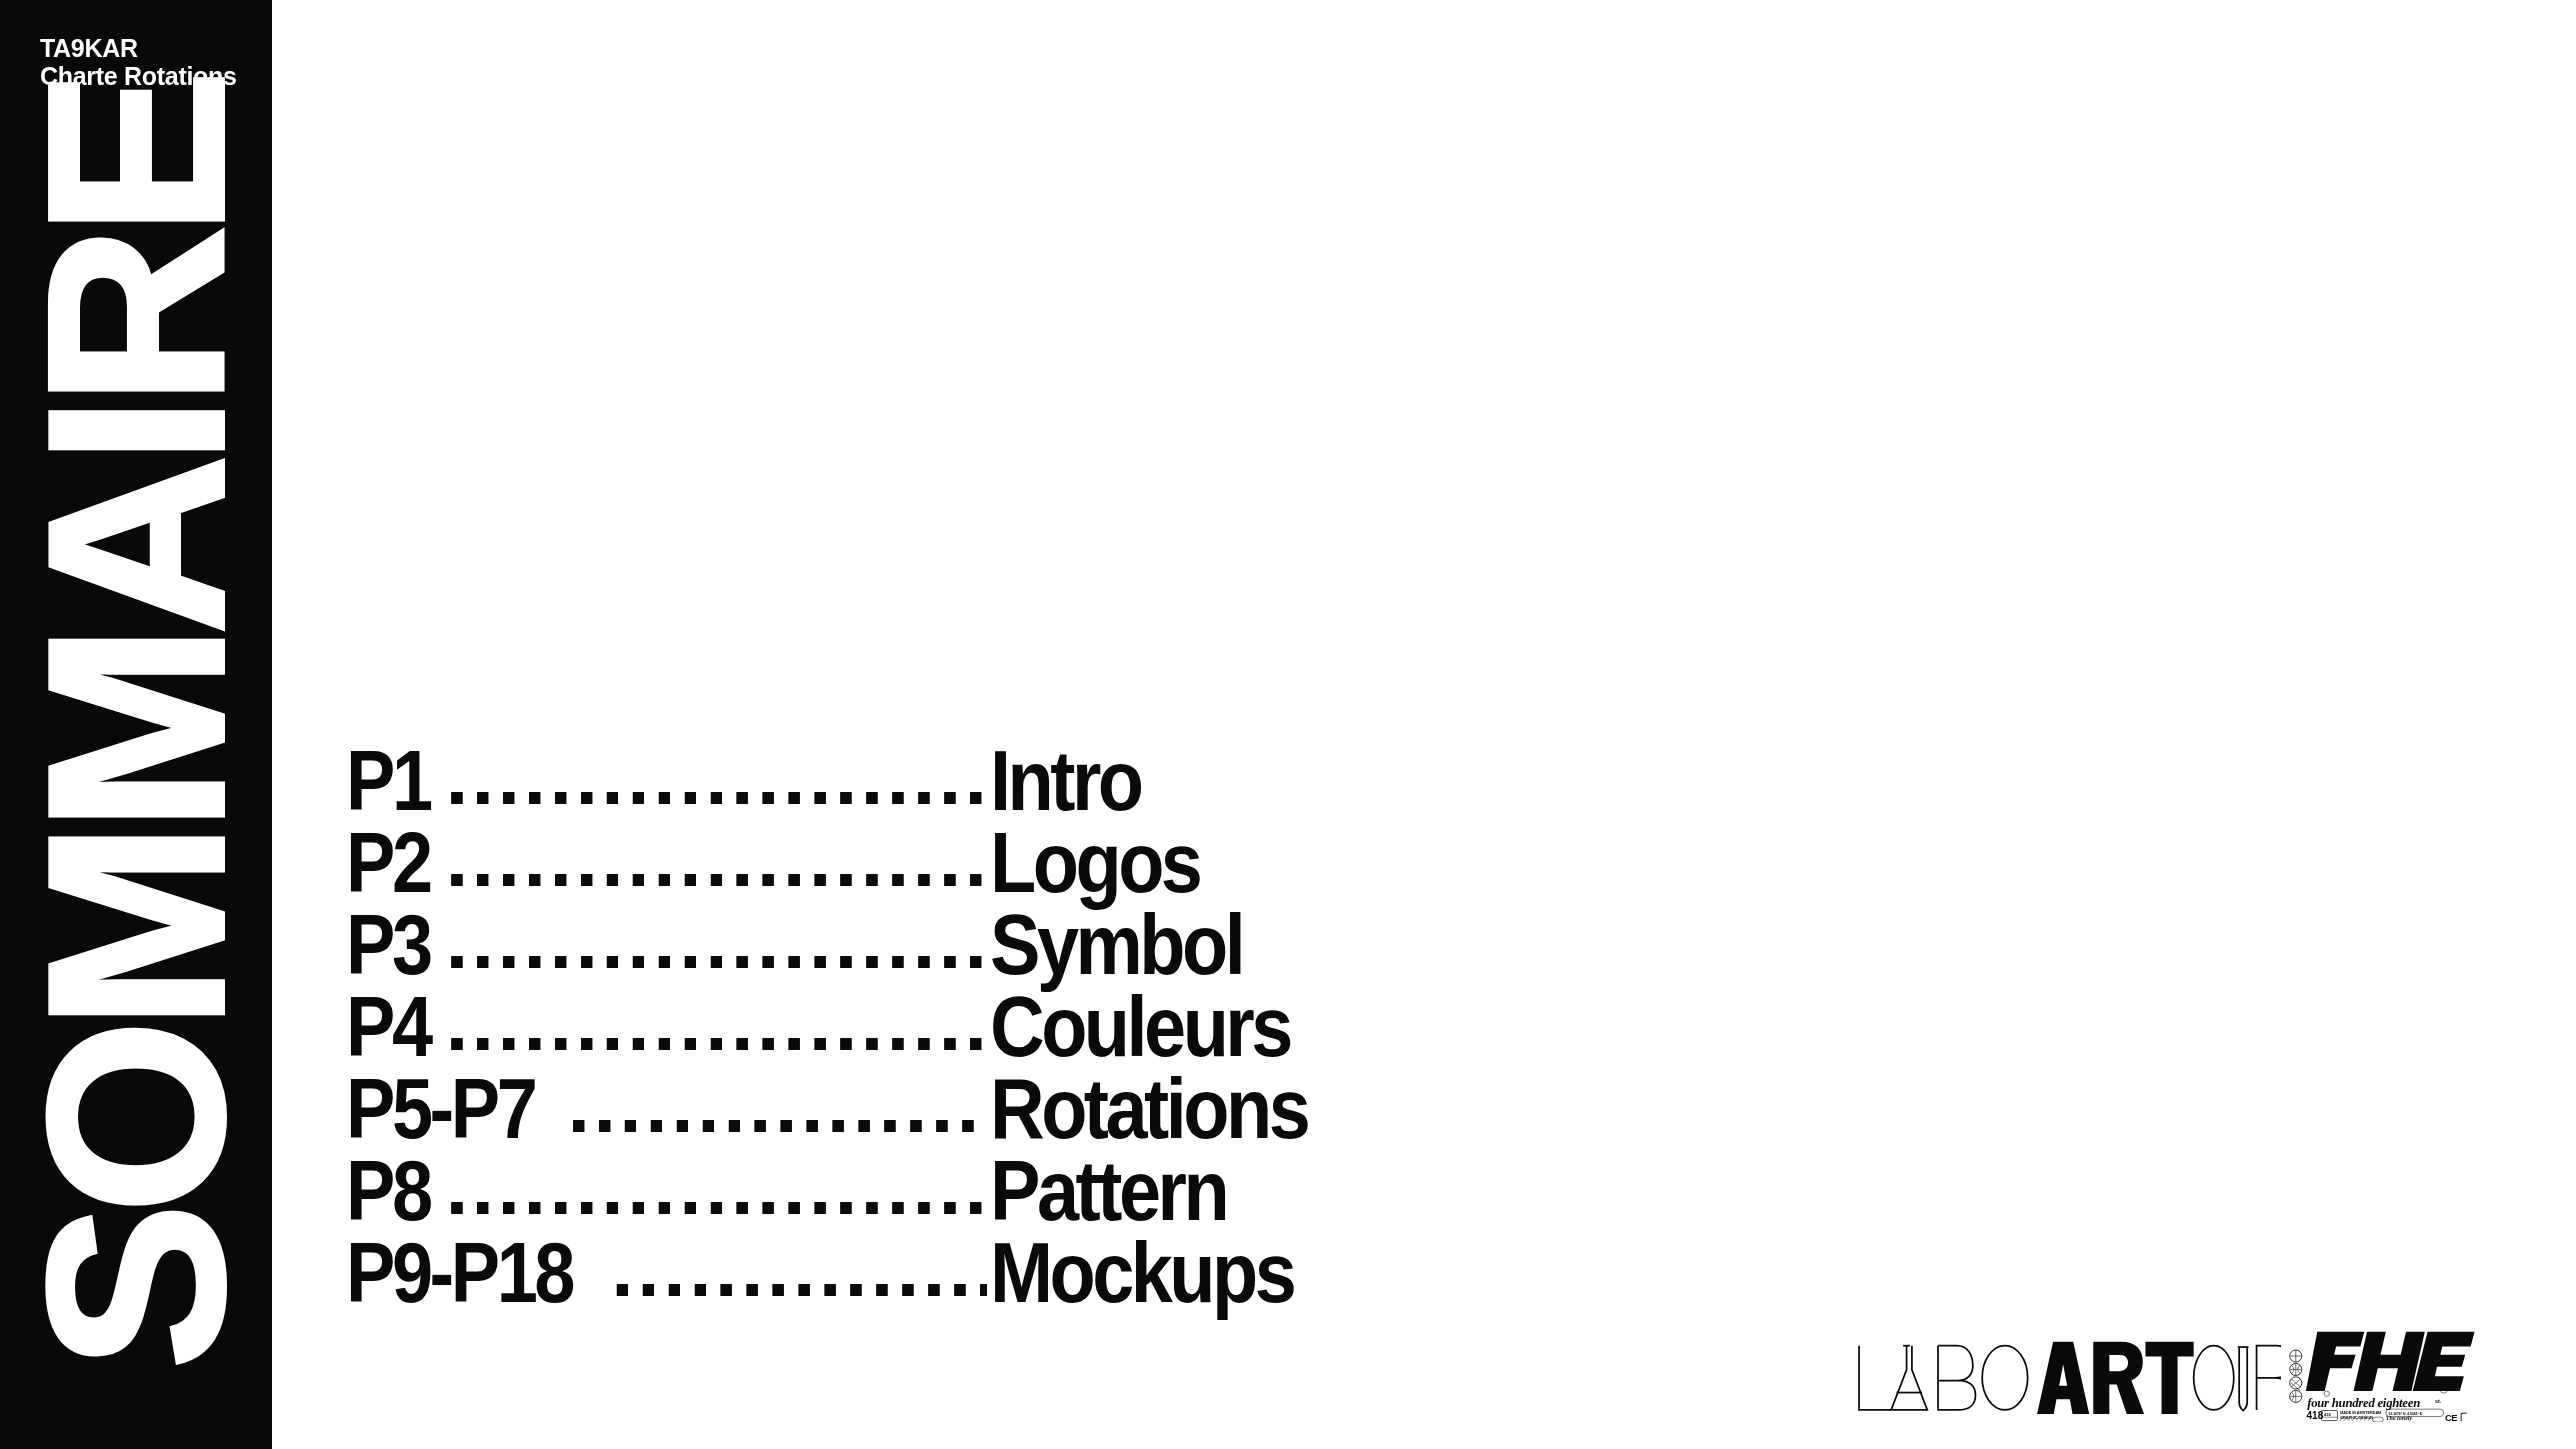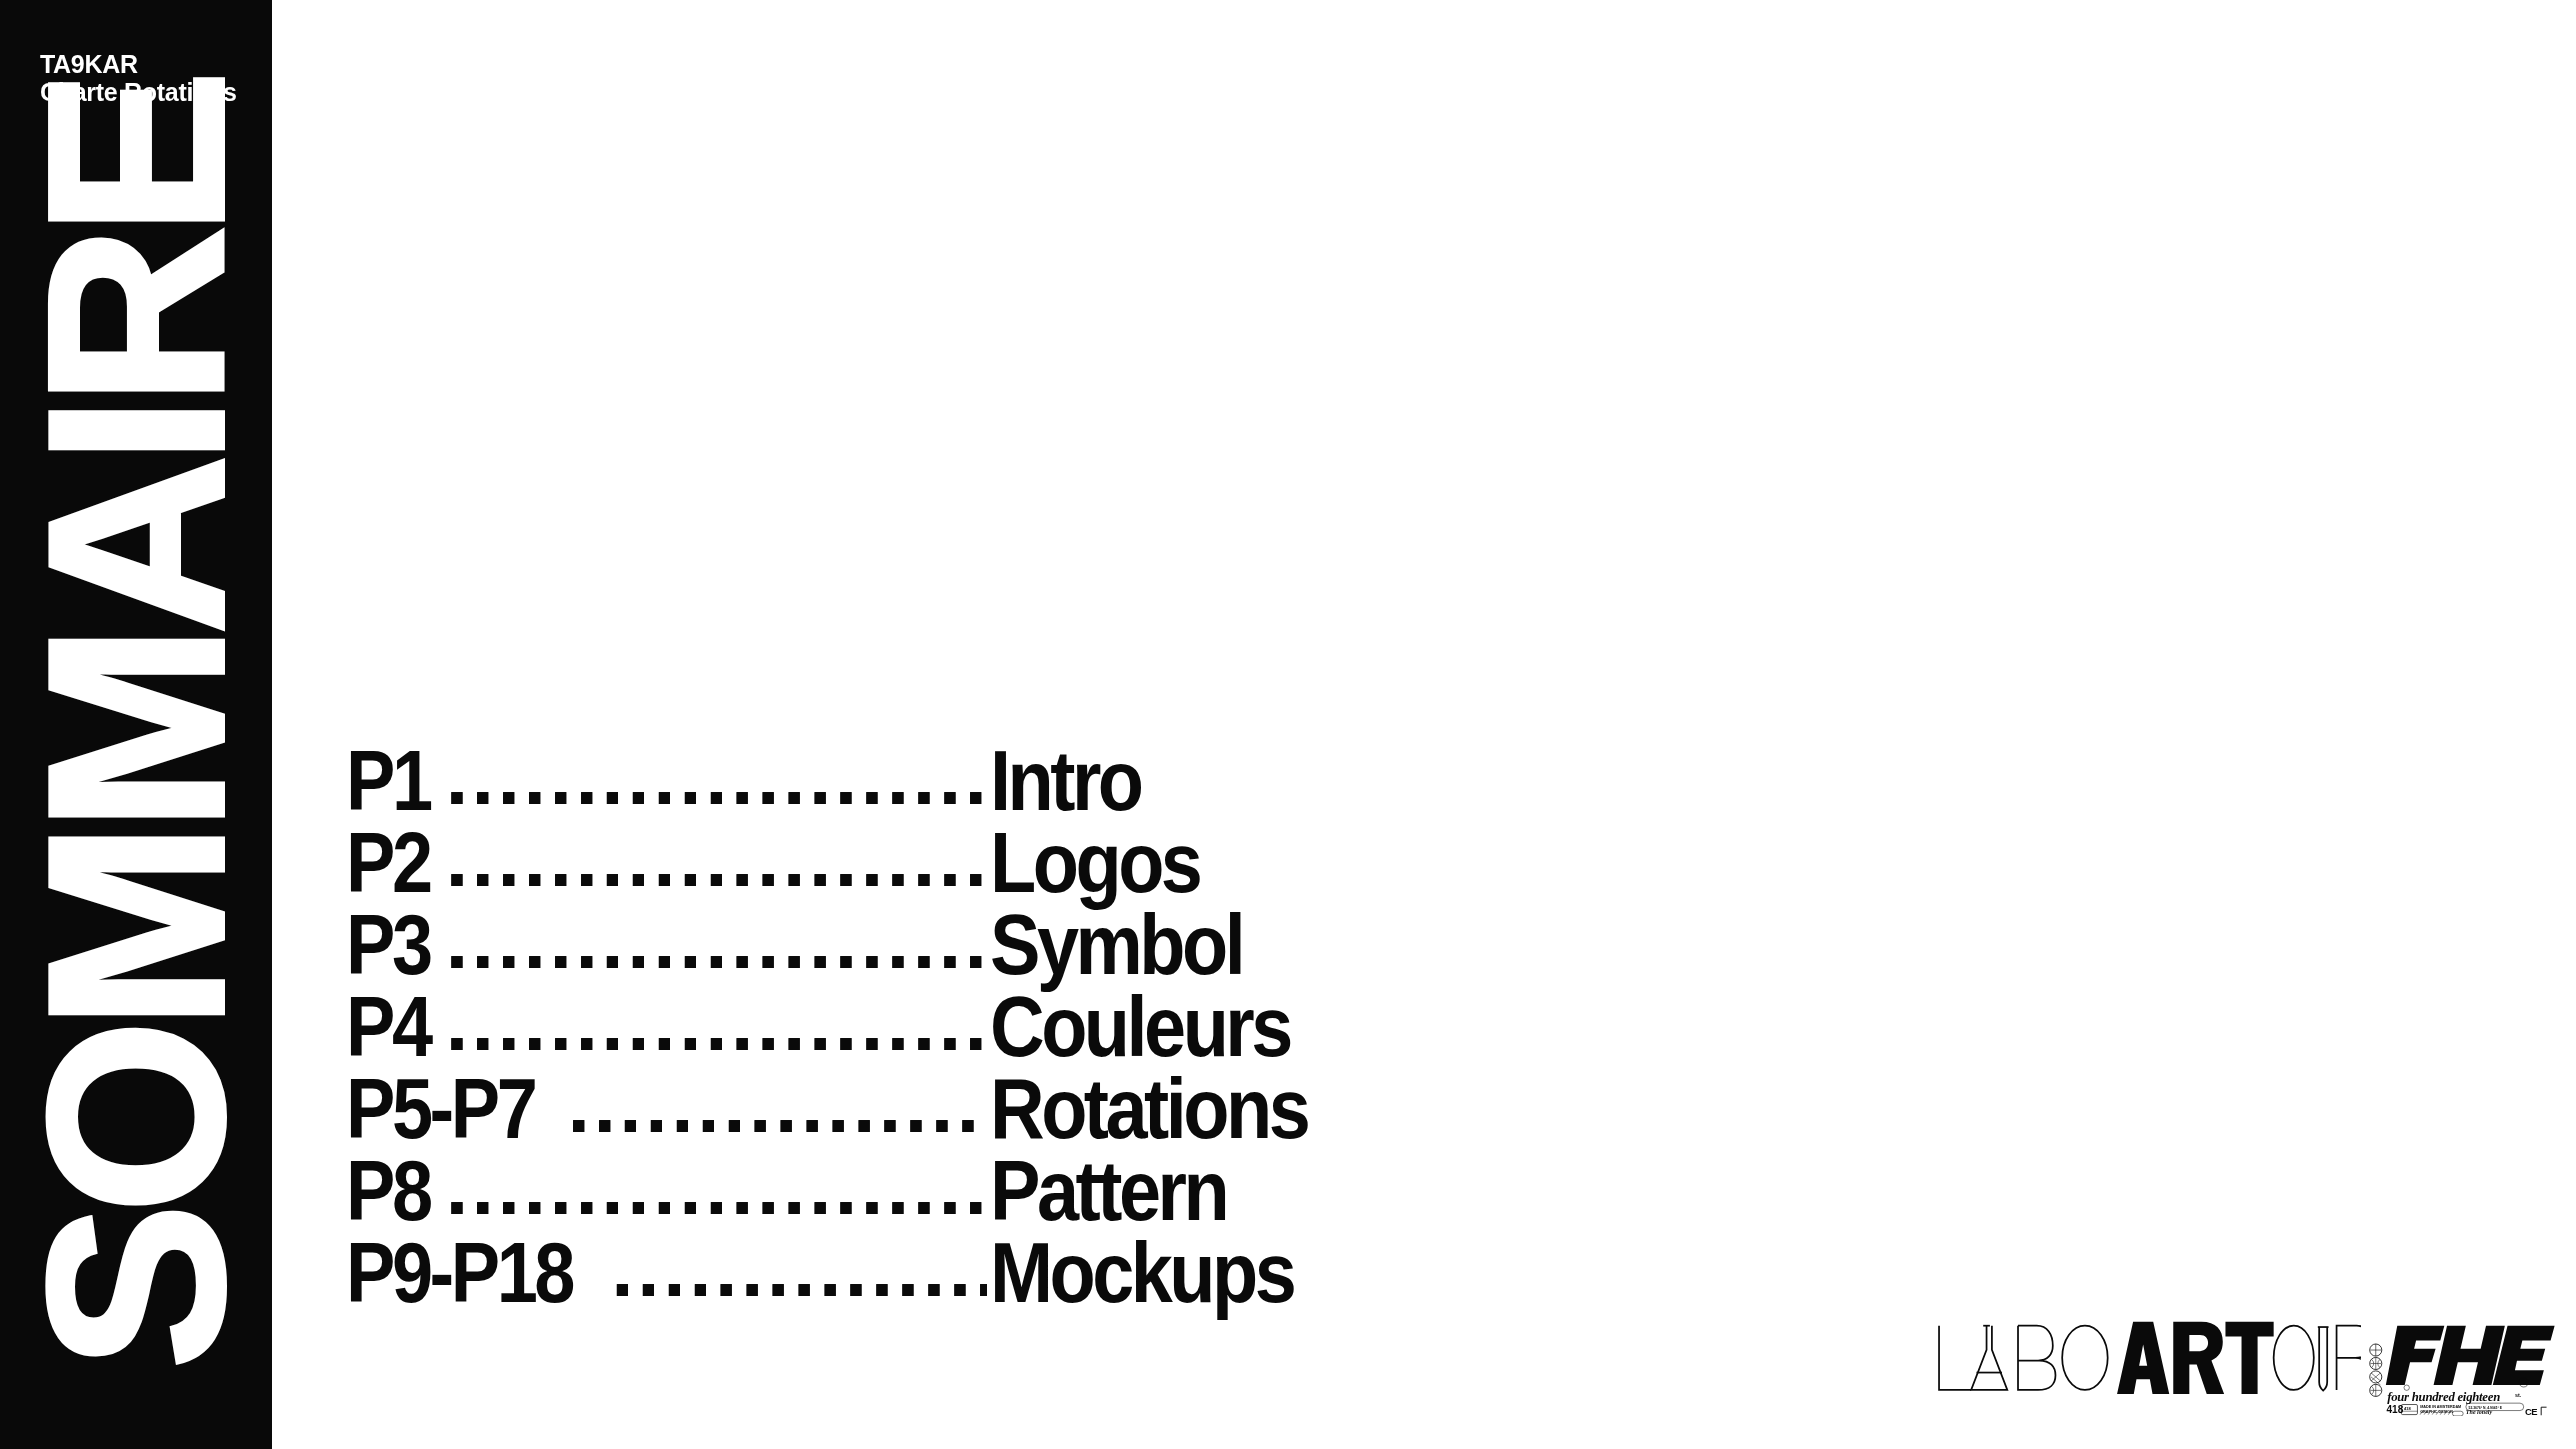--- a/index.html
+++ b/index.html
@@ -9,21 +9,21 @@
     font-family:"Liberation Sans",sans-serif;
     overflow:hidden;
     position:relative;
   }
 
   
   #sidebar{
     position:absolute;left:0;top:0;width:272px;height:1449px;
     background:#090909;overflow:hidden;
   }
-  #brand{position:absolute;left:40px;top:50px;width:221px;}
+  #brand{position:absolute;left:40px;top:34px;width:221px;}
   #brand .line{
     color:#ffffff;font-weight:700;font-size:25px;line-height:28px;
     letter-spacing:-0.3px;white-space:nowrap;
   }
 
   
   #sommaire-wrap{
     position:absolute;left:0;top:0;width:272px;height:1449px;
   }
   #sommaire{
@@ -85,23 +85,23 @@
     line-height:67px;
     letter-spacing:-4px;
     color:#0a0a0a;
     transform:scaleX(0.88);
     transform-origin:left center;
     width:496px;
   }
 
   
   #logos{
-    position:absolute;left:1932px;top:1315px;
+    position:absolute;left:1852px;top:1315px;
     width:631px;height:107px;
-    display:flex;align-items:flex-start;
+    display:flex;align-items:flex-end;
   }
 
   
   #laboartoire{
     position:relative;width:429px;height:87px;flex:0 0 auto;
   }
   #laboartoire svg{display:block;width:429px;height:87px;}
 
   
   #fhe{

